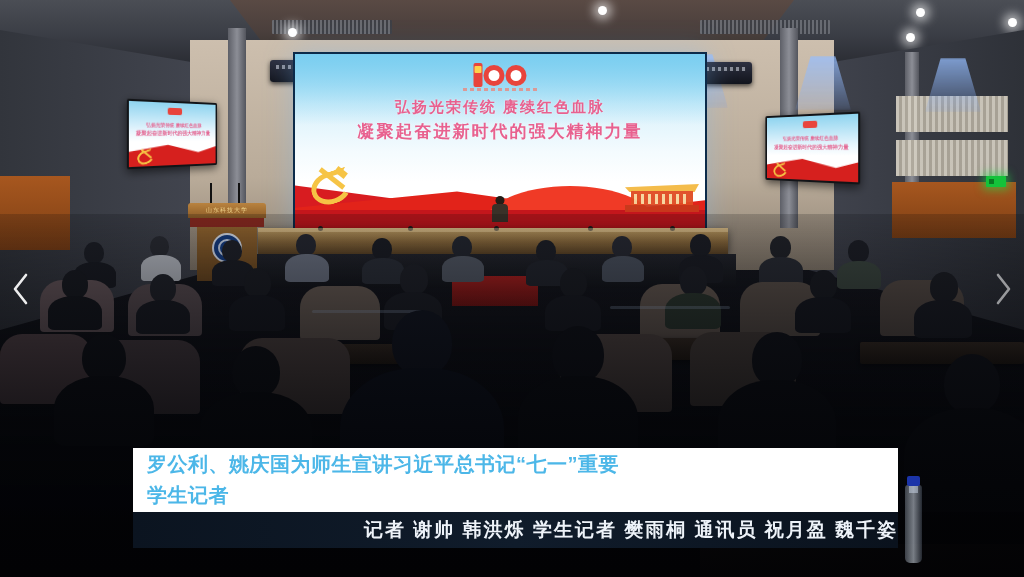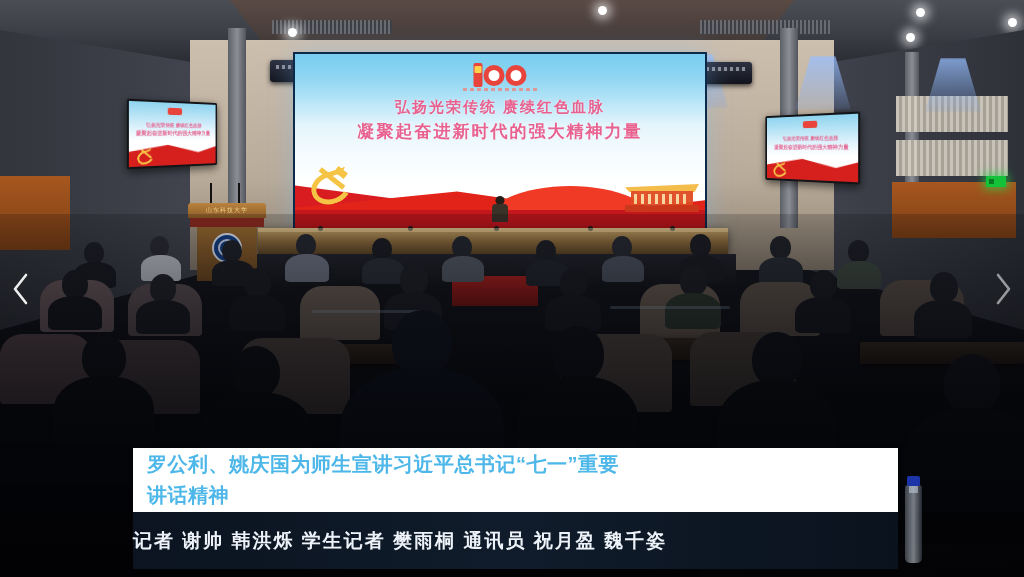--- a/index.html
+++ b/index.html
@@ -172,23 +172,23 @@
   
   .lower{position:absolute;left:0;bottom:0;width:1024px;height:137px;pointer-events:none;}
   .lt-row{position:absolute;left:133px;top:8px;display:flex;align-items:stretch;
     width:765px;height:64px;}
   .lt-badge{width:78px;background:#1ba8e0;display:flex;flex-direction:column;
     align-items:center;justify-content:center;color:#fff;font-weight:700;
     font-size:22px;line-height:1.08;letter-spacing:2px;padding:2px 0;}
   .lt-title{flex:1;background:#ffffff;color:#4cb7e8;font-weight:700;
     font-size:20px;line-height:31px;padding:1px 20px 0 14px;letter-spacing:.5px;}
   .lt-title div{white-space:nowrap;}
-  .lt-byline{position:absolute;left:133px;top:72px;width:765px;height:57px;
+  .lt-byline{position:absolute;left:133px;top:72px;width:765px;height:36px;
     background:linear-gradient(to right,#0b1420 0%,#101c2b 50%,#0a121d 100%);
-    display:flex;align-items:center;justify-content:flex-start;}
+    display:flex;align-items:center;justify-content:flex-end;}
   .lt-byline span{color:#eef3f9;font-size:19px;font-weight:700;letter-spacing:2px;white-space:nowrap;}
 </style>
 </head>
 <body>
 
 <div id="frame">
 
   <div class="room">
 
     <div class="ceiling"></div>
@@ -459,21 +459,21 @@
   <div class="nav nav-r">
     <svg width="20" height="34" viewBox="0 0 20 34" aria-hidden="true">
       <polyline points="5,3 16,17 5,31" fill="none" stroke="#ffffff" stroke-width="2.6" stroke-linecap="round" stroke-linejoin="round" opacity="0.55"></polyline>
     </svg>
   </div>
 
   <div class="lower">
     <div class="lt-row">
       <div class="lt-title">
         <div>罗公利、姚庆国为师生宣讲习近平总书记“七一”重要</div>
-        <div>讲话精神</div>
+        <div>学生记者</div>
       </div>
     </div>
     <div class="lt-byline">
       <span>记者  谢帅 韩洪烁 学生记者 樊雨桐 通讯员 祝月盈 魏千姿</span>
     </div>
   </div>
 
 </div>
 
 </body></html>

